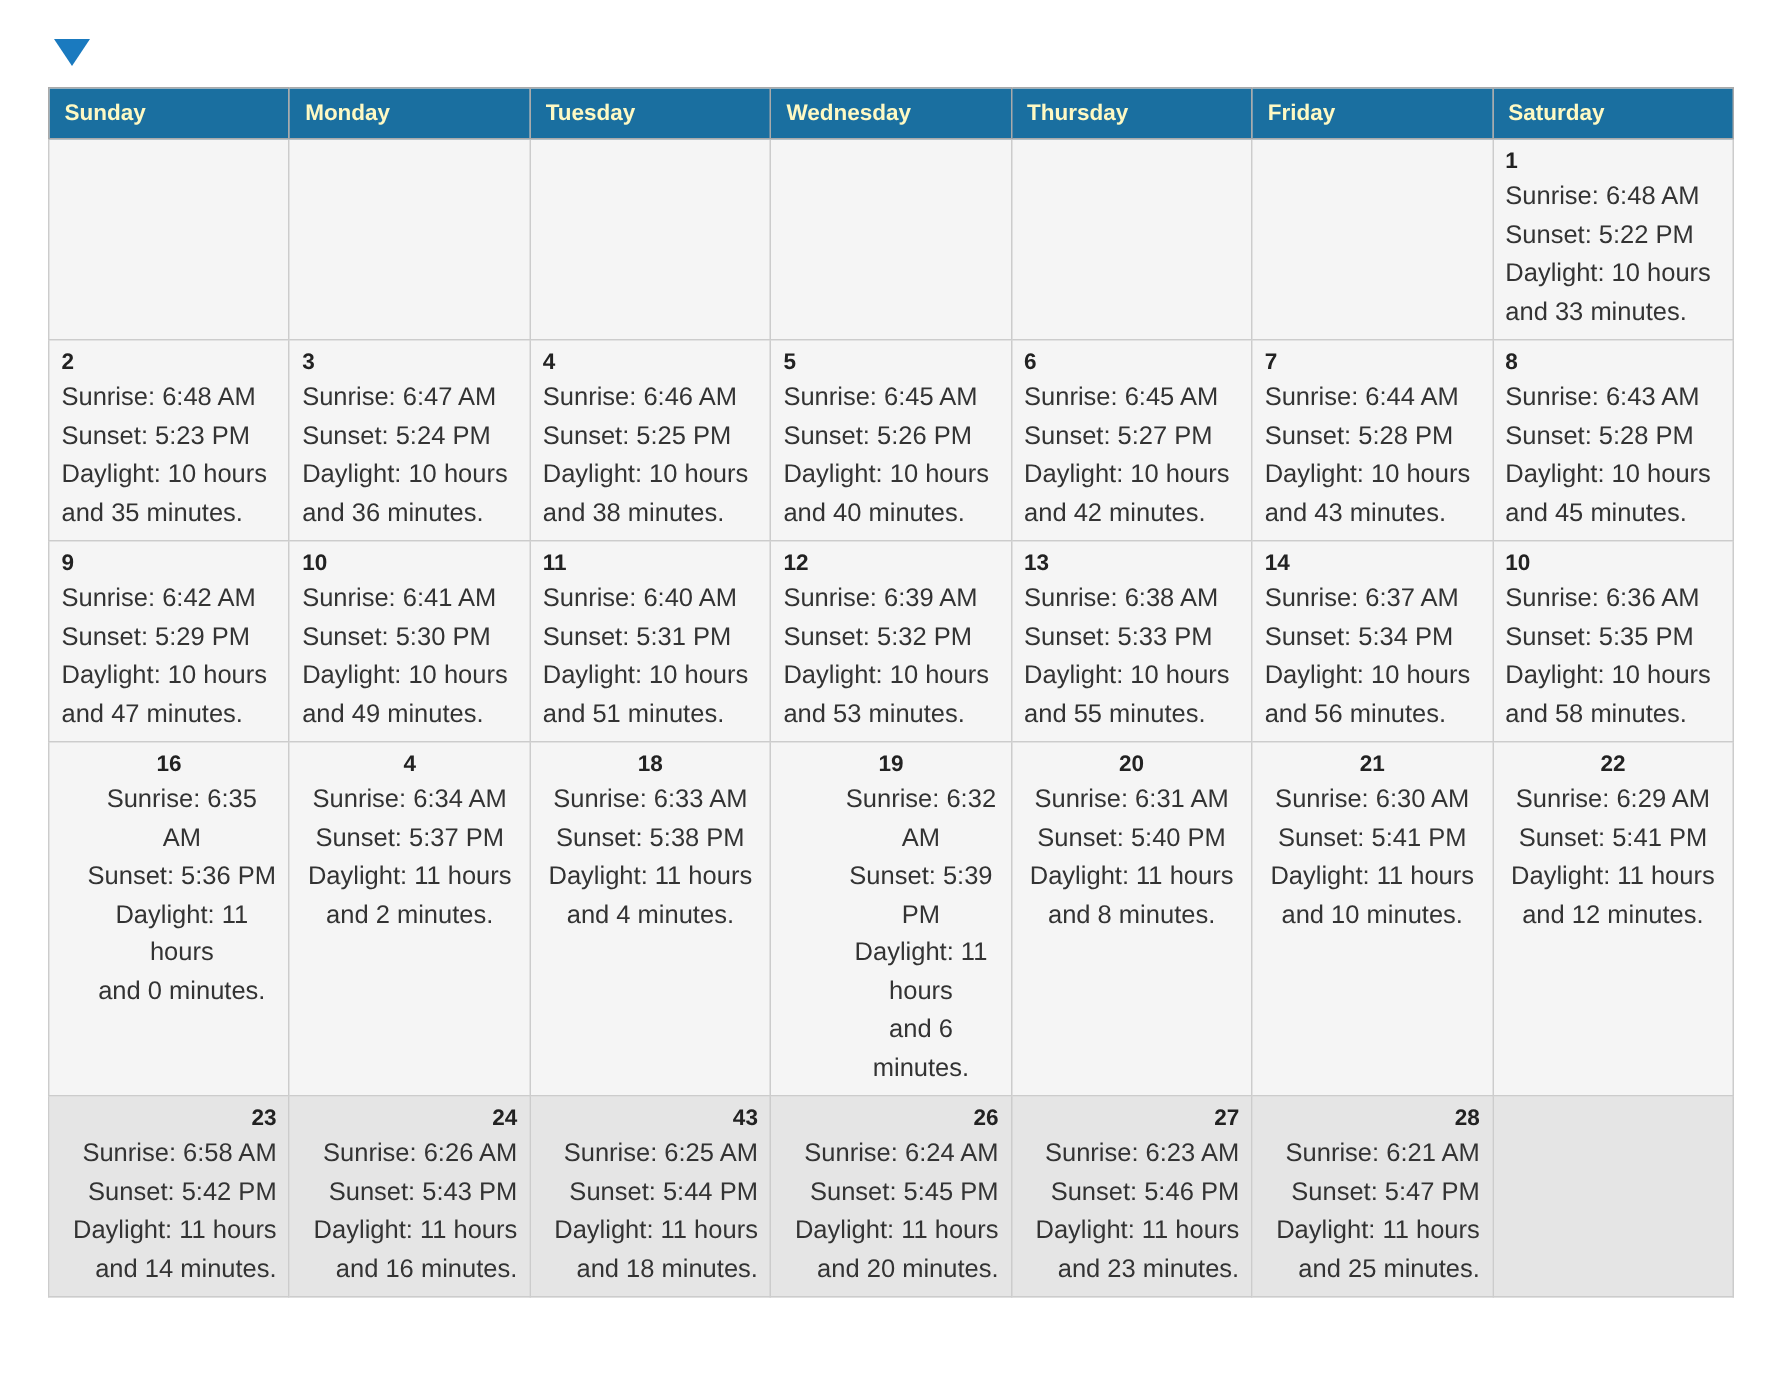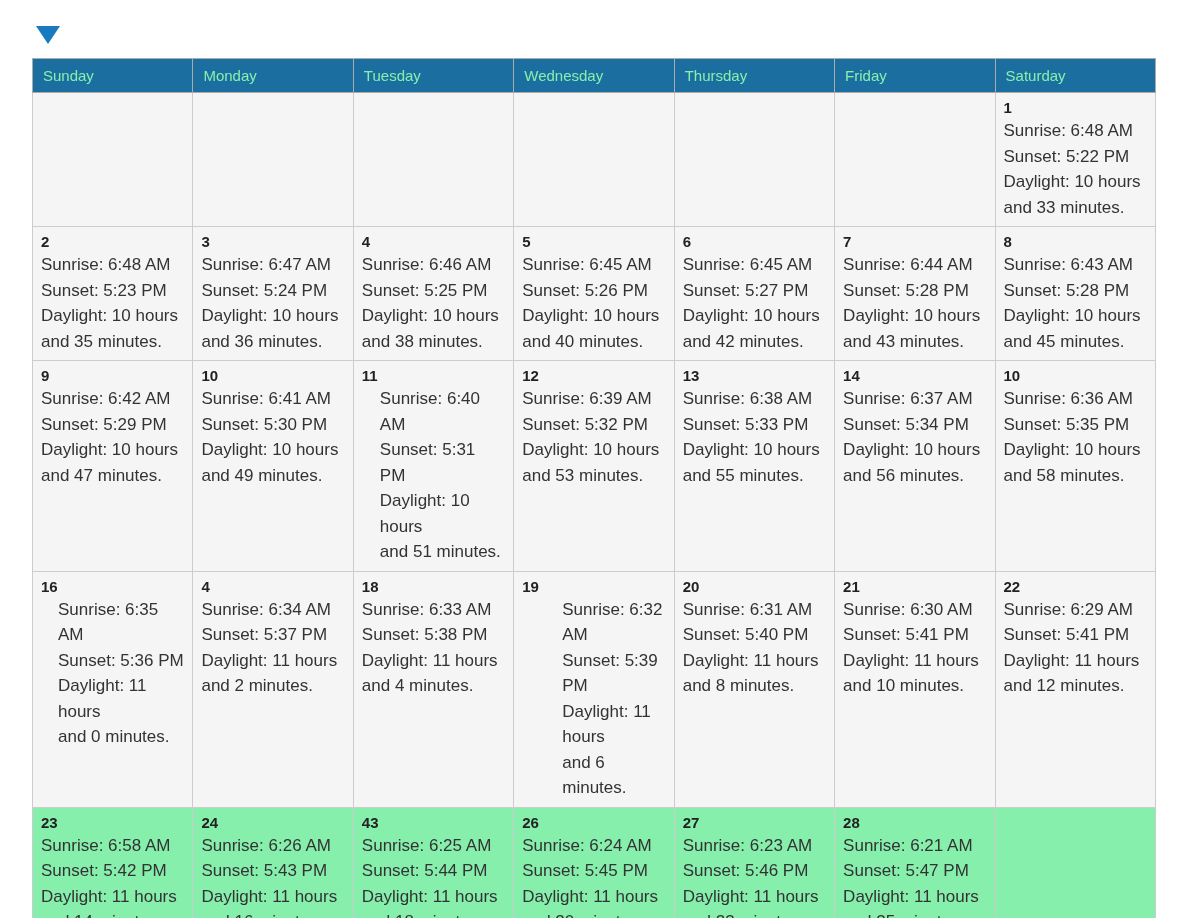--- a/index.html
+++ b/index.html
@@ -58,23 +58,23 @@
       font-size: 20px;
       color: #444;
       margin-top: 4px;
     }
     .calendar {
       width: 100%;
       border-collapse: collapse;
     }
     .calendar th {
       background-color: #1a6fa0;
-      color: #86efac;
+      color: #fef9c3;
       font-size: 15px;
-      font-weight: normal;
+      font-weight: bold;
       padding: 8px 10px;
       text-align: left;
       border: 1px solid #aaa;
     }
     .calendar td {
       vertical-align: top;
       border: 1px solid #ccc;
       padding: 6px 8px;
       width: 14.28%;
       min-height: 110px;
@@ -100,22 +100,22 @@
     .empty-cell {
       background: #f5f5f5;
     }
     .calendar tbody tr:first-child td {
       background: #f5f5f5;
     }
     
     .row-1 td { background: #f5f5f5; }
     .row-2 td { background: #fff; }
     .row-3 td { background: #f5f5f5; }
-    .row-4 td { background: #fff; }
-    .row-5 td { background: #86efac; }
+    .row-4 td { background: #fff; text-align: center; }
+    .row-5 td { background: #e5e5e5; text-align: right; }
   </style>
 </head>
 <body>
 
 <div class="header">
   <div class="logo">
     <div class="logo-top">
       <span class="logo-general"></span>
       <div class="logo-triangle"></div>
     </div>
@@ -217,21 +217,21 @@
         </td>
         <td>
           <span class="day-number">10</span>
           <div class="day-info" style="white-space: pre-line;">Sunrise: 6:41 AM
 Sunset: 5:30 PM
 Daylight: 10 hours
 and 49 minutes.</div>
         </td>
         <td>
           <span class="day-number">11</span>
-          <div class="day-info" style="white-space: pre-line; margin-left: 18px;">Sunrise: 6:40 AM
+          <div class="day-info" style="white-space: pre-line;">Sunrise: 6:40 AM
 Sunset: 5:31 PM
 Daylight: 10 hours
 and 51 minutes.</div>
         </td>
         <td>
           <span class="day-number">12</span>
           <div class="day-info" style="white-space: pre-line;">Sunrise: 6:39 AM
 Sunset: 5:32 PM
 Daylight: 10 hours
 and 53 minutes.</div>

